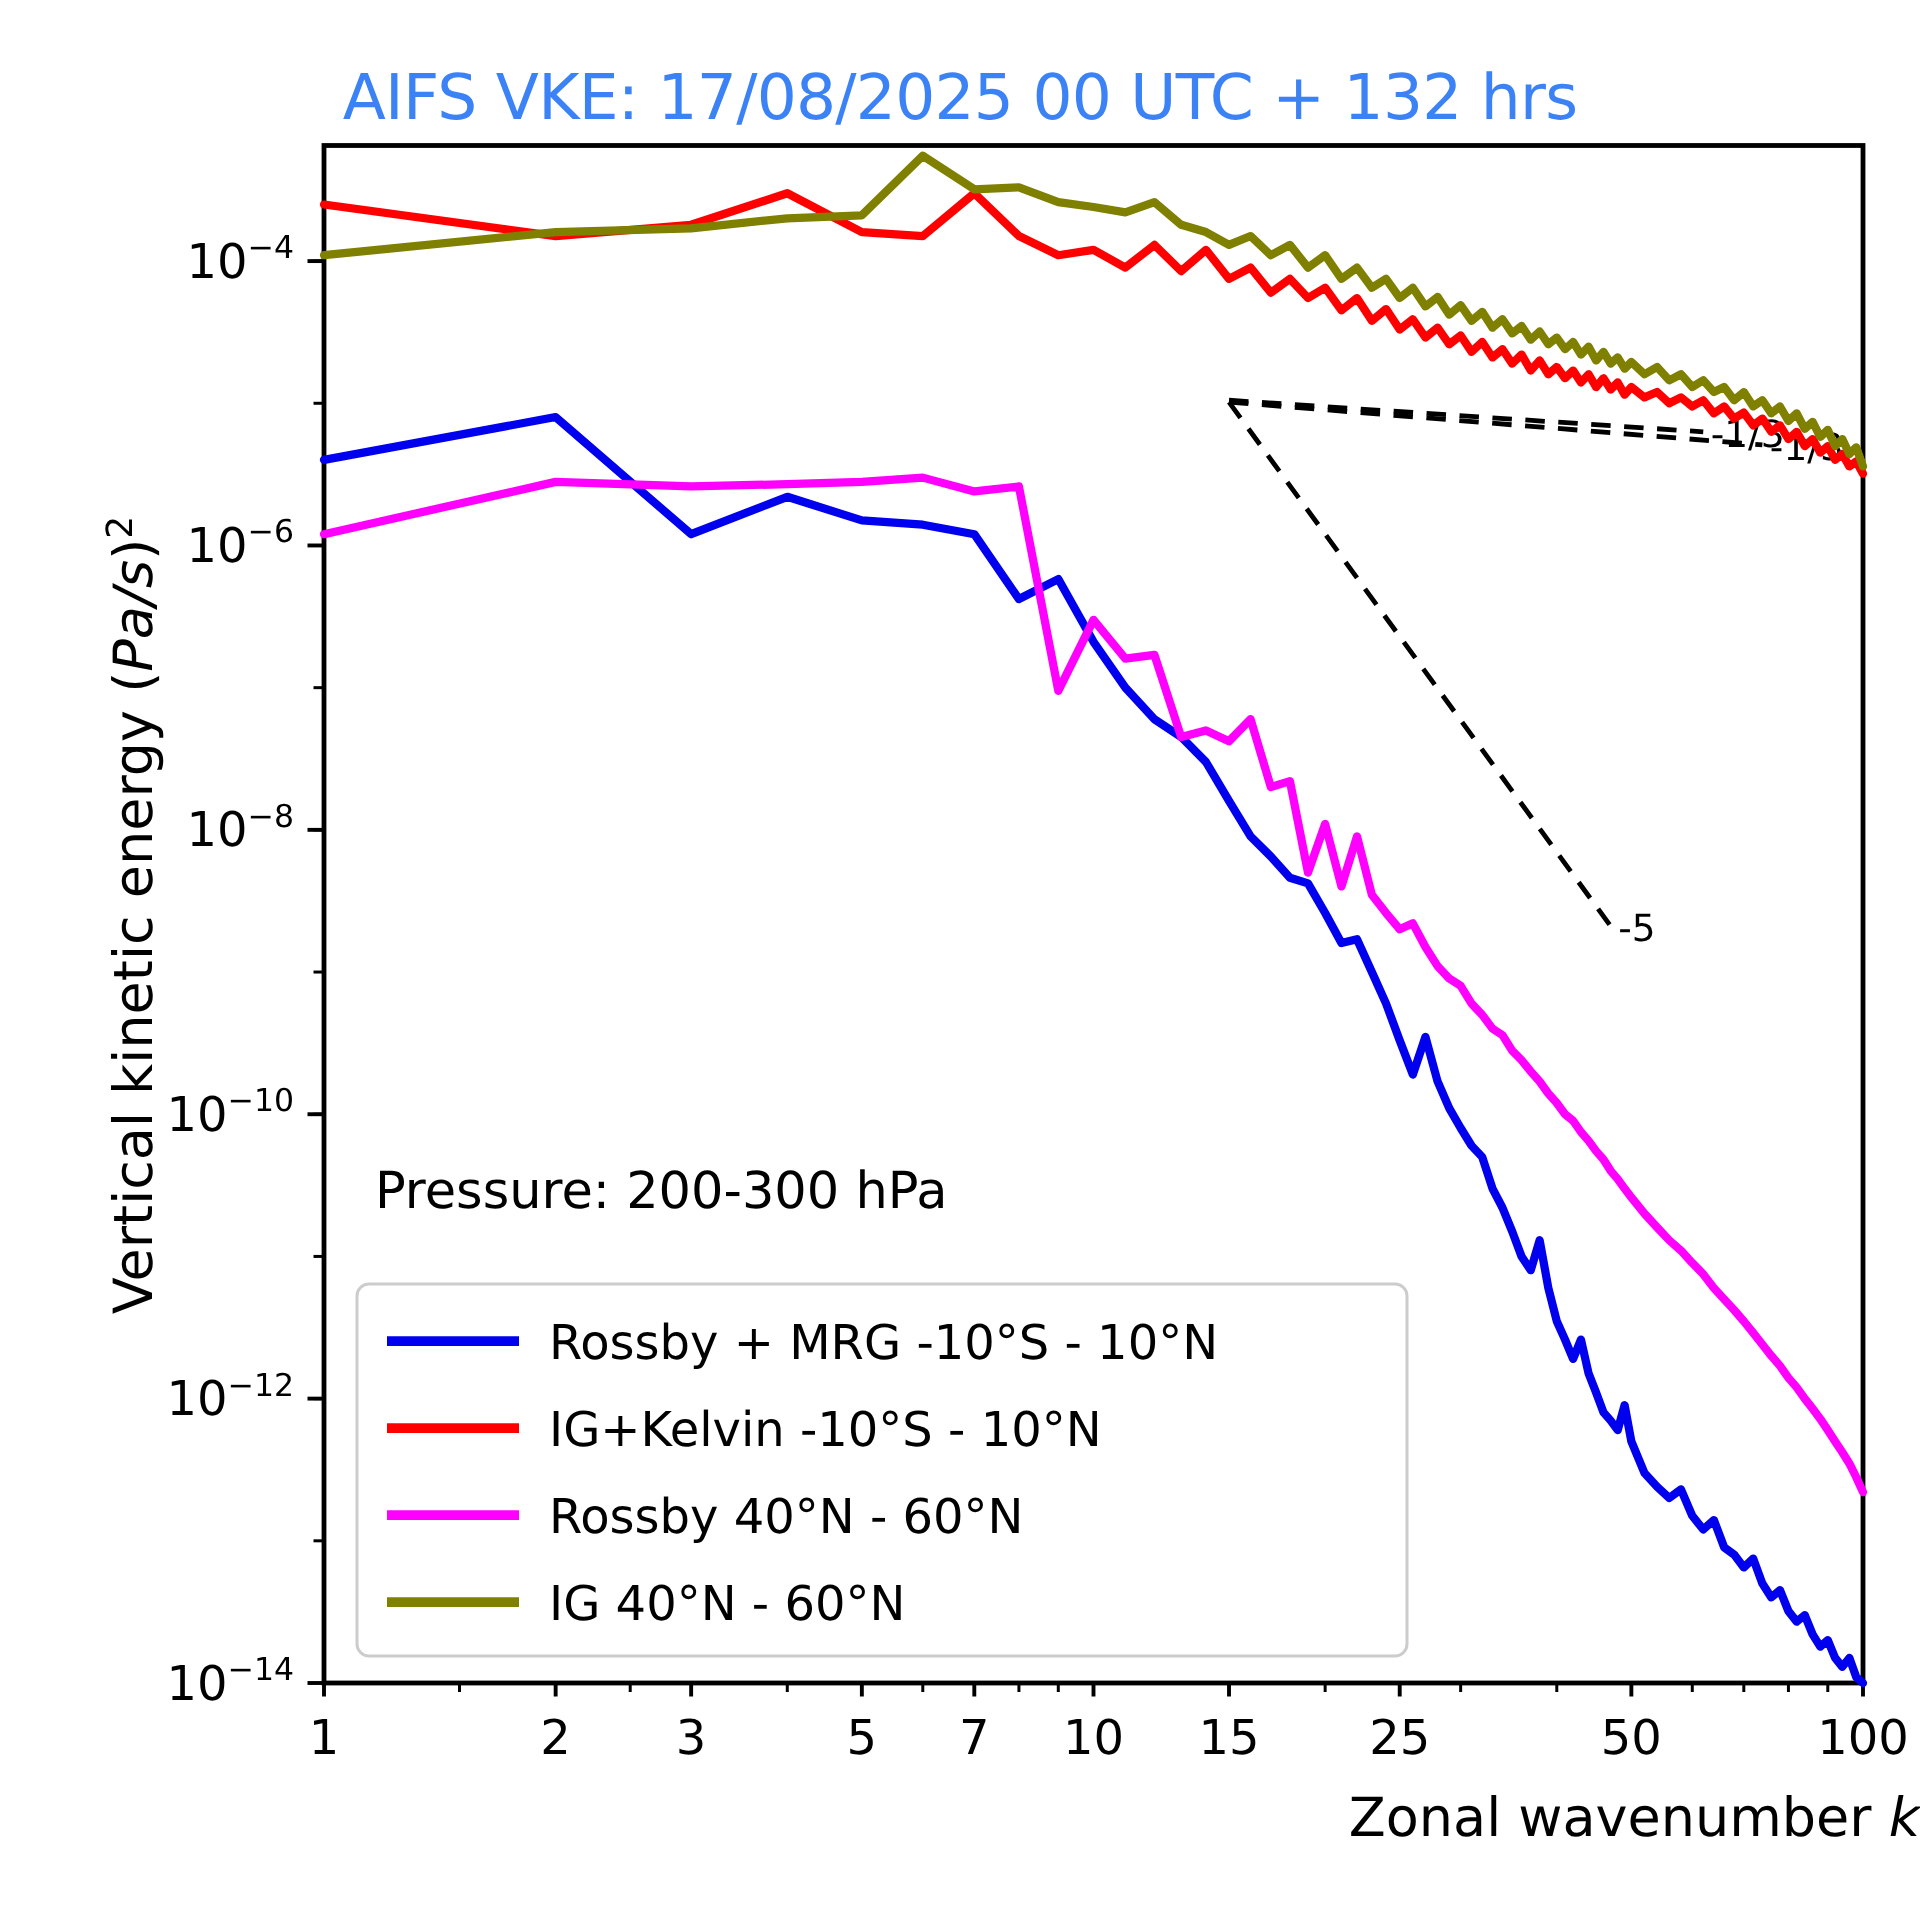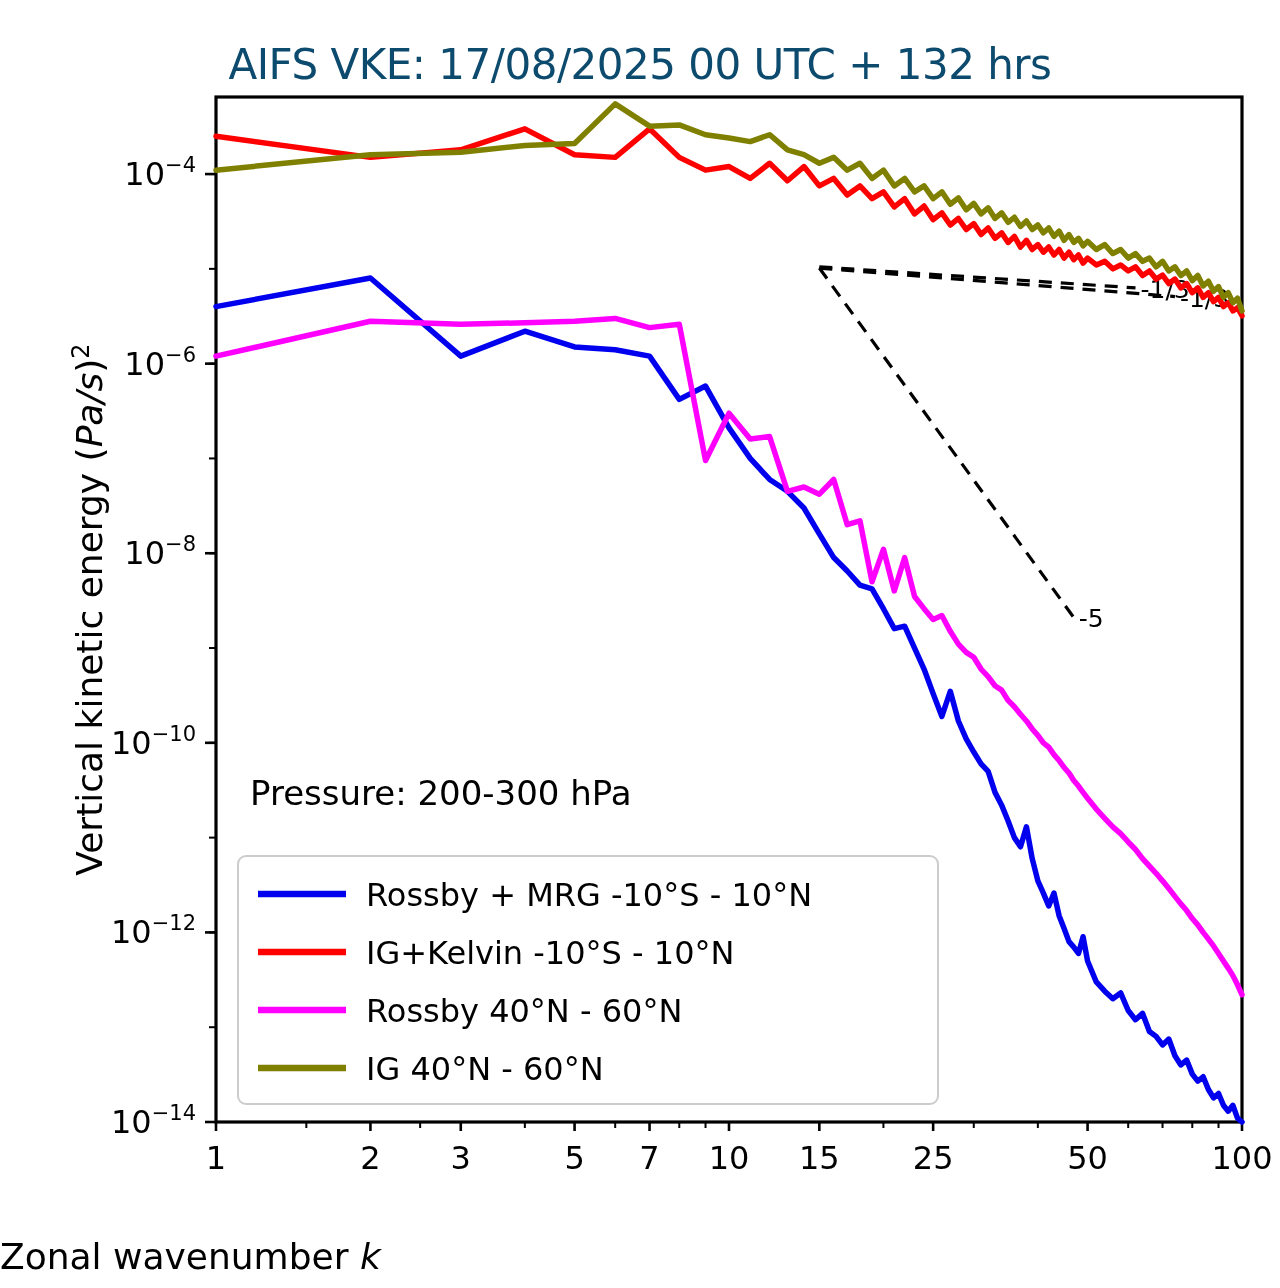--- a/index.html
+++ b/index.html
@@ -1,31 +1,31 @@
 <!DOCTYPE html>
 <html><head>
 <meta charset="utf-8">
 <style>
   html,body{margin:0;padding:0;background:#ffffff;}
   body{width:1280px;height:1288px;font-family:"DejaVu Sans",sans-serif;overflow:hidden;}
   #fig{position:relative;width:1280px;height:1288px;background:#fff;}
   #plot-title{
     position:absolute;left:0;top:40px;width:1280px;text-align:center;
-    font-size:42px;color:#0c4a6e;font-family:"DejaVu Sans",sans-serif;
+    font-size:42px;color:#3b82f6;font-family:"DejaVu Sans",sans-serif;
     letter-spacing:-0.5px;
   }
   #ylabel{
     position:absolute;left:-312px;top:588px;width:800px;text-align:center;
     transform:rotate(-90deg);transform-origin:center center;
     font-size:36px;color:#000;white-space:nowrap;
   }
   #ylabel .it{font-style:italic;}
   #ylabel .sup{font-size:24px;vertical-align:super;}
   #xlabel{
-    position:absolute;left:0;top:1236px;width:1280px;text-align:left;
+    position:absolute;left:0;top:1192px;width:1280px;text-align:right;
     font-size:36px;color:#000;
   }
   #xlabel .it{font-style:italic;}
   svg{position:absolute;left:0;top:0;}
   text{font-family:"DejaVu Sans",sans-serif;fill:#000;}
   .ticklab{font-size:32px;}
   .sup{font-size:21px;}
   .annot{font-size:25px;}
   .legtext{font-size:32px;}
   .press{font-size:34px;}

